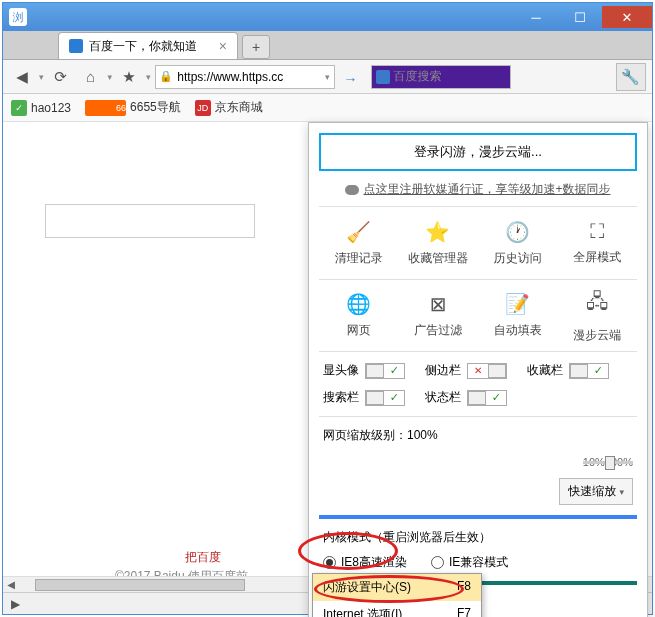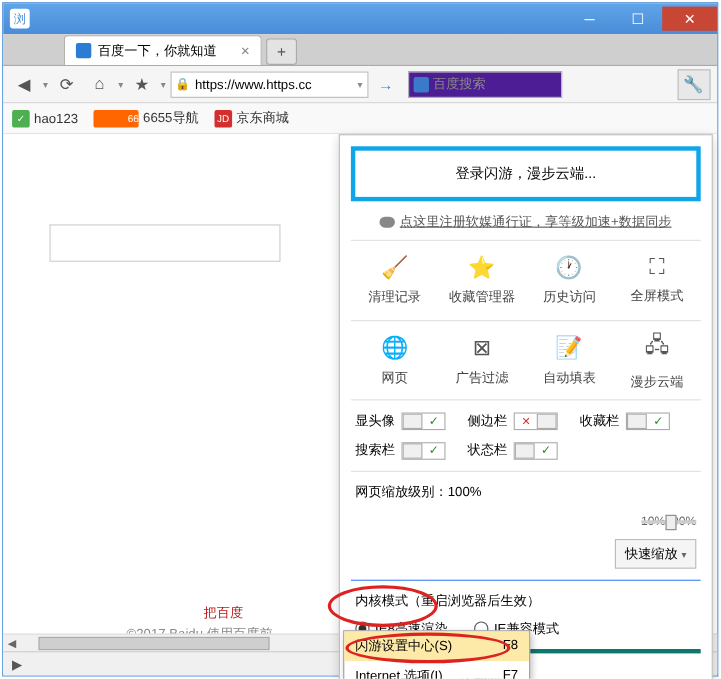--- a/index.html
+++ b/index.html
@@ -38,40 +38,40 @@
 .bm3 { background: #d32f2f; }
 
 .content { position: relative; height: 490px; background: #fff; }
 
 .page-search { position: absolute; top: 82px; left: 42px; width: 210px; height: 34px; border: 1px solid #ccc; }
 .page-footer { position: absolute; top: 427px; left: 182px; font-size: 12px; color: #b91c1c; }
 .page-footer2 { position: absolute; top: 446px; left: 112px; font-size: 12px; color: #888; }
 
 .dropdown { position: absolute; top: 0; right: 4px; width: 340px; background: #fff; border: 1px solid #bbb; box-shadow: 0 3px 10px rgba(0,0,0,0.2); padding: 10px; font-size: 12px; z-index: 10; }
 
-.login-box { border: 4px solid #0ea5e9; height: 50px; display: flex; align-items: center; justify-content: center; font-size: 13px; margin-bottom: 10px; }
+.login-box { border: 2px solid #0ea5e9; height: 38px; display: flex; align-items: center; justify-content: center; font-size: 13px; margin-bottom: 10px; }
 .reg-link { text-align: center; text-decoration: underline; color: #555; margin-bottom: 8px; display: flex; align-items: center; justify-content: center; gap: 4px; }
 .cloud-ico { width: 14px; height: 10px; background: #888; border-radius: 5px; }
 
 .grid { display: grid; grid-template-columns: repeat(4, 1fr); border-top: 1px solid #e0e0e0; border-bottom: 1px solid #e0e0e0; }
 .grid-item { height: 72px; display: flex; flex-direction: column; align-items: center; justify-content: center; gap: 6px; font-size: 12px; color: #444; }
 .grid-item + .grid-item { }
 .grid-row2 { border-top: 1px solid #e0e0e0; }
 .g-ico { font-size: 20px; color: #555; }
 
 .toggles { padding: 10px 4px; display: flex; flex-wrap: wrap; gap: 10px 20px; border-bottom: 1px solid #e0e0e0; }
 .tog { display: flex; align-items: center; gap: 6px; font-size: 12px; }
 .switch { width: 40px; height: 16px; border: 1px solid #aaa; background: #fff; position: relative; display: flex; align-items: center; }
 .switch .thumb { width: 18px; height: 14px; background: #f0f0f0; border: 1px solid #aaa; }
 .switch.on .thumb { margin-left: 0; }
 .switch.on::after { content: "✓"; color: #2a8a2a; font-size: 11px; position: absolute; right: 5px; }
 .switch.off .thumb { margin-left: auto; }
 .switch.off::before { content: "✕"; color: #c33; font-size: 10px; position: absolute; left: 6px; }
 
-.zoom { padding: 10px 4px; border-bottom: 1px solid #3b82f6; }
+.zoom { padding: 10px 4px; border-bottom: 4px solid #3b82f6; }
 .zoom-label { margin-bottom: 8px; }
 .zoom-row { display: flex; align-items: flex-end; gap: 10px; flex-direction: column; }
 .slider { flex: 1; position: relative; height: 20px; }
 .track { position: absolute; top: 9px; left: 0; right: 0; height: 3px; background: #ccc; }
 .slider-thumb { position: absolute; top: 4px; left: 44%; width: 10px; height: 14px; background: #eee; border: 1px solid #888; }
 .slider-labels { display: flex; justify-content: space-between; font-size: 11px; color: #666; margin-top: 4px; }
 .quickzoom { border: 1px solid #bbb; padding: 4px 8px; background: #f5f5f5; font-size: 12px; }
 
 .kernel { padding: 10px 4px; border-bottom: 4px solid #0f766e; }
 .kernel-opts { display: flex; gap: 24px; margin-top: 8px; }

